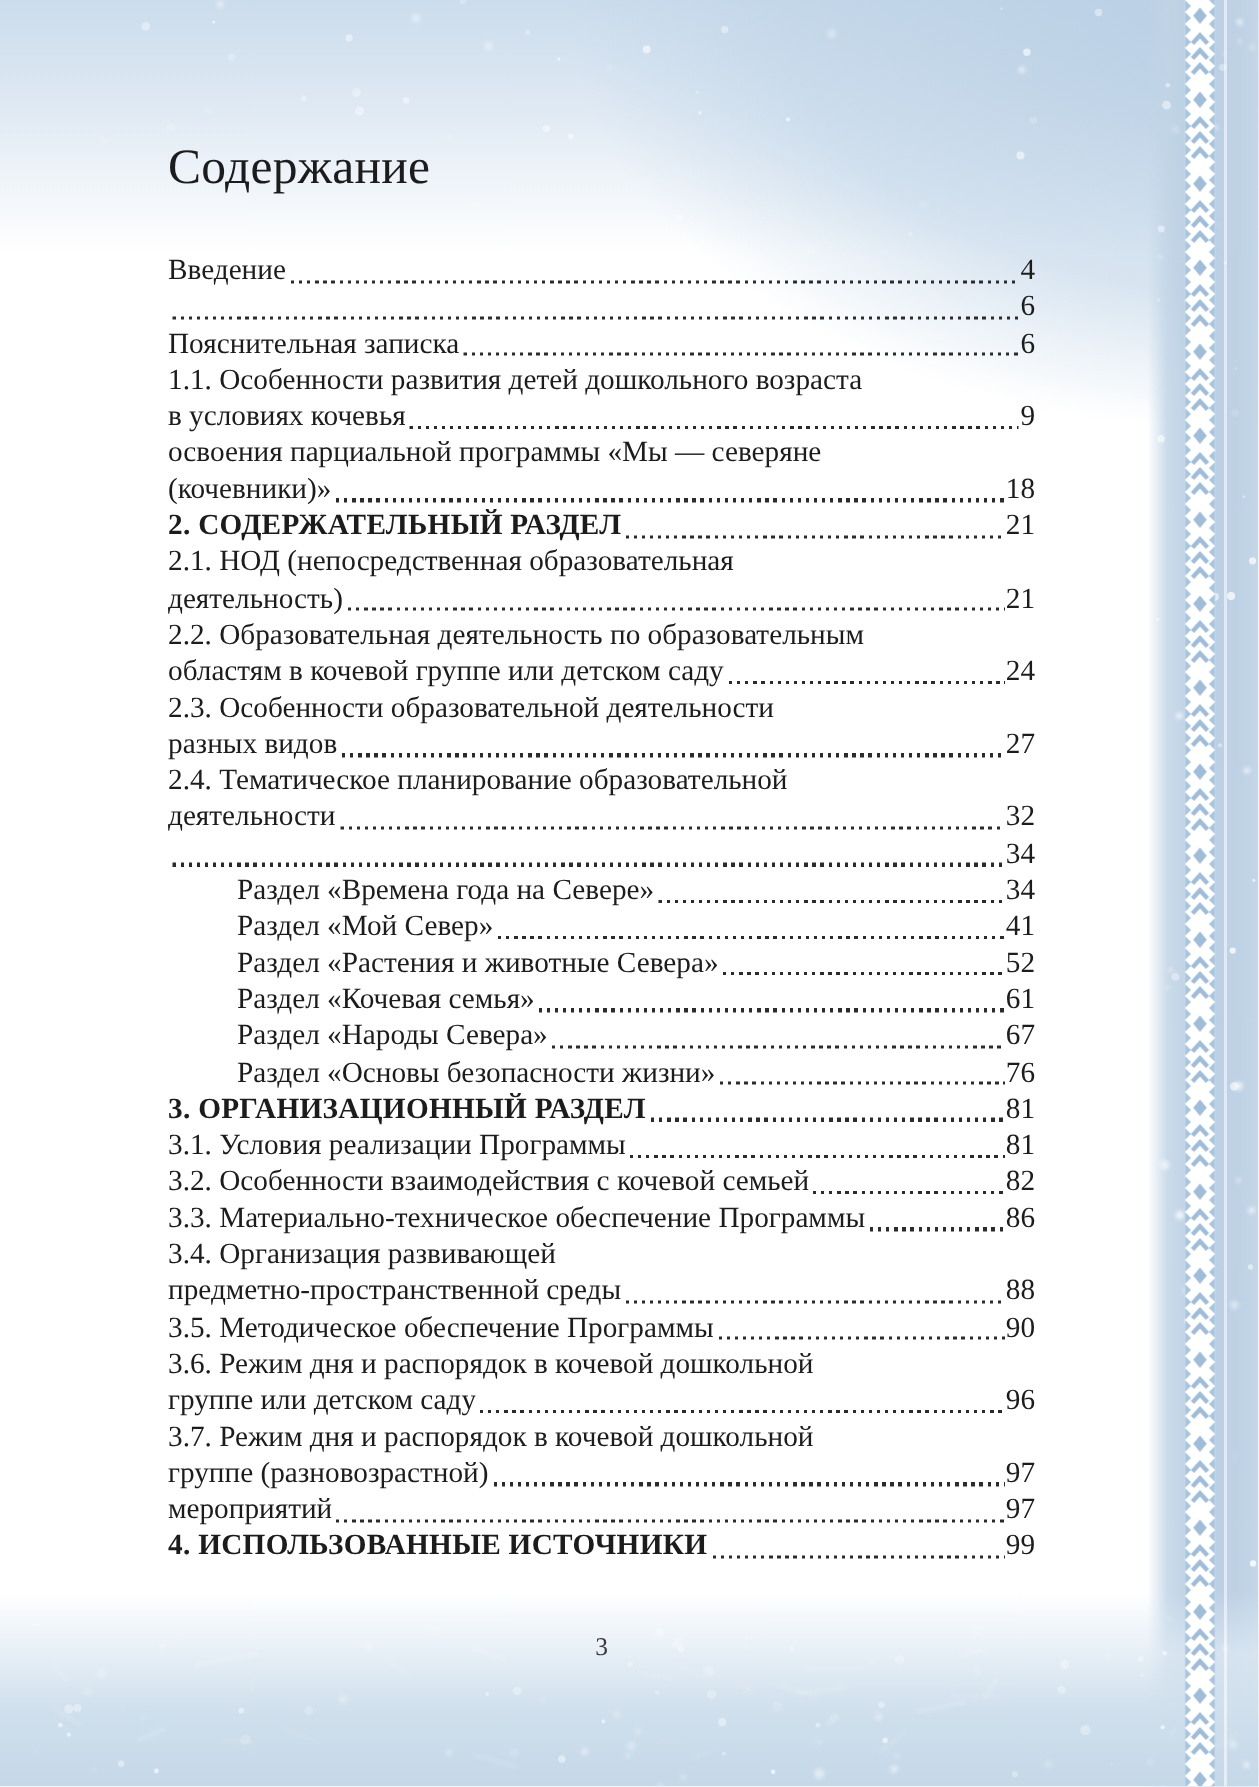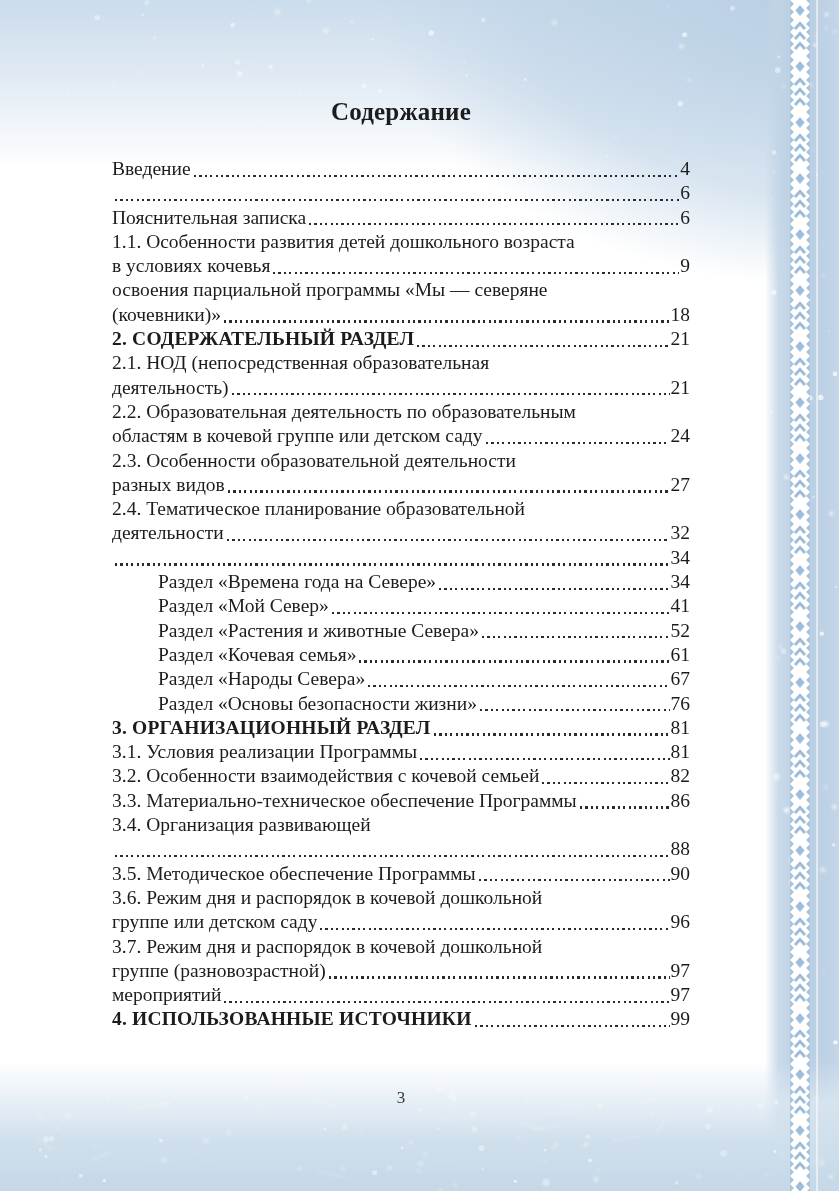--- a/index.html
+++ b/index.html
@@ -33,24 +33,24 @@
   .snow-layer { position:absolute; top:0; left:0; width:839px; height:1191px; pointer-events:none; }
   .snow-layer .soft { filter:blur(1.4px); }
   .ornament-strip { position:absolute; top:0; right:26px; width:26px; height:1191px; }
   .orn-hairline {
     position:absolute; top:0; right:21px; width:2px; height:100%;
     background:rgba(255,255,255,.55);
   }
   
   .content { position:absolute; left:112px; top:95px; width:578px; }
   .doc-title {
-    font-size:25px; font-weight:bold; text-align:center;
+    font-size:33px; font-weight:normal; text-align:left;
     line-height:34px; letter-spacing:.2px;
   }
-  .toc { margin-top:28px; }
+  .toc { margin-top:40px; }
   .toc-row {
     display:flex; align-items:baseline;
     font-size:19.5px; line-height:24.3px; white-space:nowrap;
   }
   .toc-row.bold .toc-label { font-weight:bold; letter-spacing:.2px; }
   .toc-row.indent { padding-left:46px; }
   .toc-label { flex:0 1 auto; overflow:hidden; }
   .dot-leader {
     flex:1 1 8px; min-width:8px; height:2.3px; align-self:flex-end;
     margin:0 1px 4.5px 3px;
@@ -456,20 +456,21 @@
       <div class="toc-row">
     <span class="toc-label">3.3. Материально-техническое обеспечение Программы</span>
     <span class="dot-leader"></span>
     <span class="toc-page">86</span>
   </div>
       <div class="toc-row">
     <span class="toc-label">3.4. Организация развивающей</span>
 
   </div>
       <div class="toc-row">
+    <span class="toc-label">предметно-пространственной среды</span>
     <span class="dot-leader"></span>
     <span class="toc-page">88</span>
   </div>
       <div class="toc-row">
     <span class="toc-label">3.5. Методическое обеспечение Программы</span>
     <span class="dot-leader"></span>
     <span class="toc-page">90</span>
   </div>
       <div class="toc-row">
     <span class="toc-label">3.6. Режим дня и распорядок в кочевой дошкольной</span>

